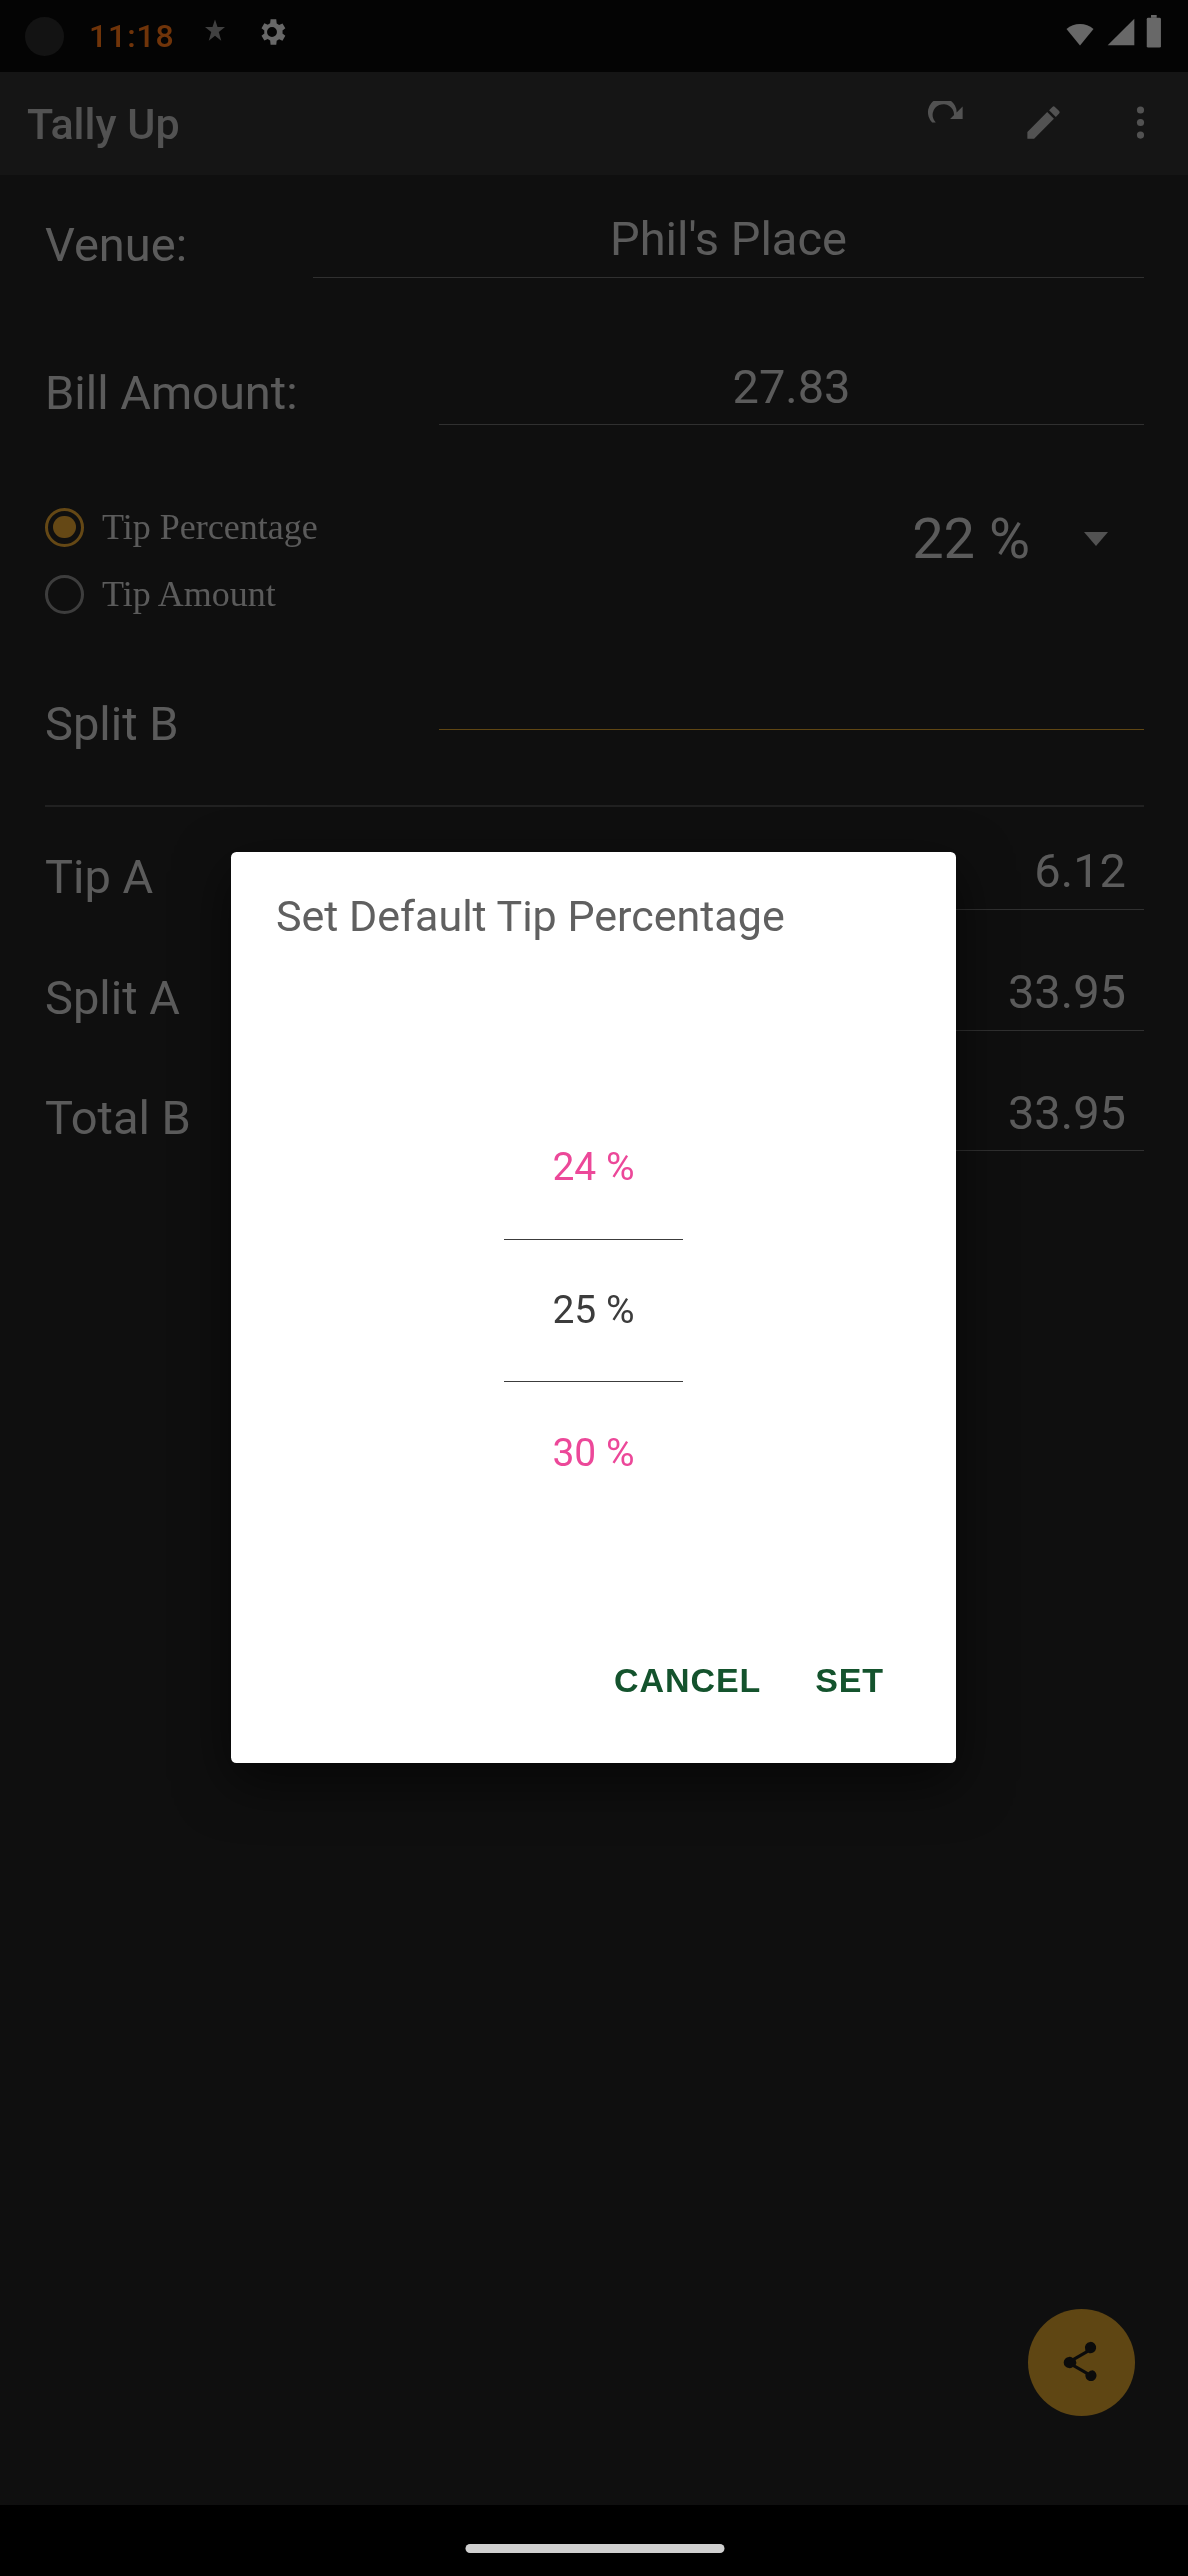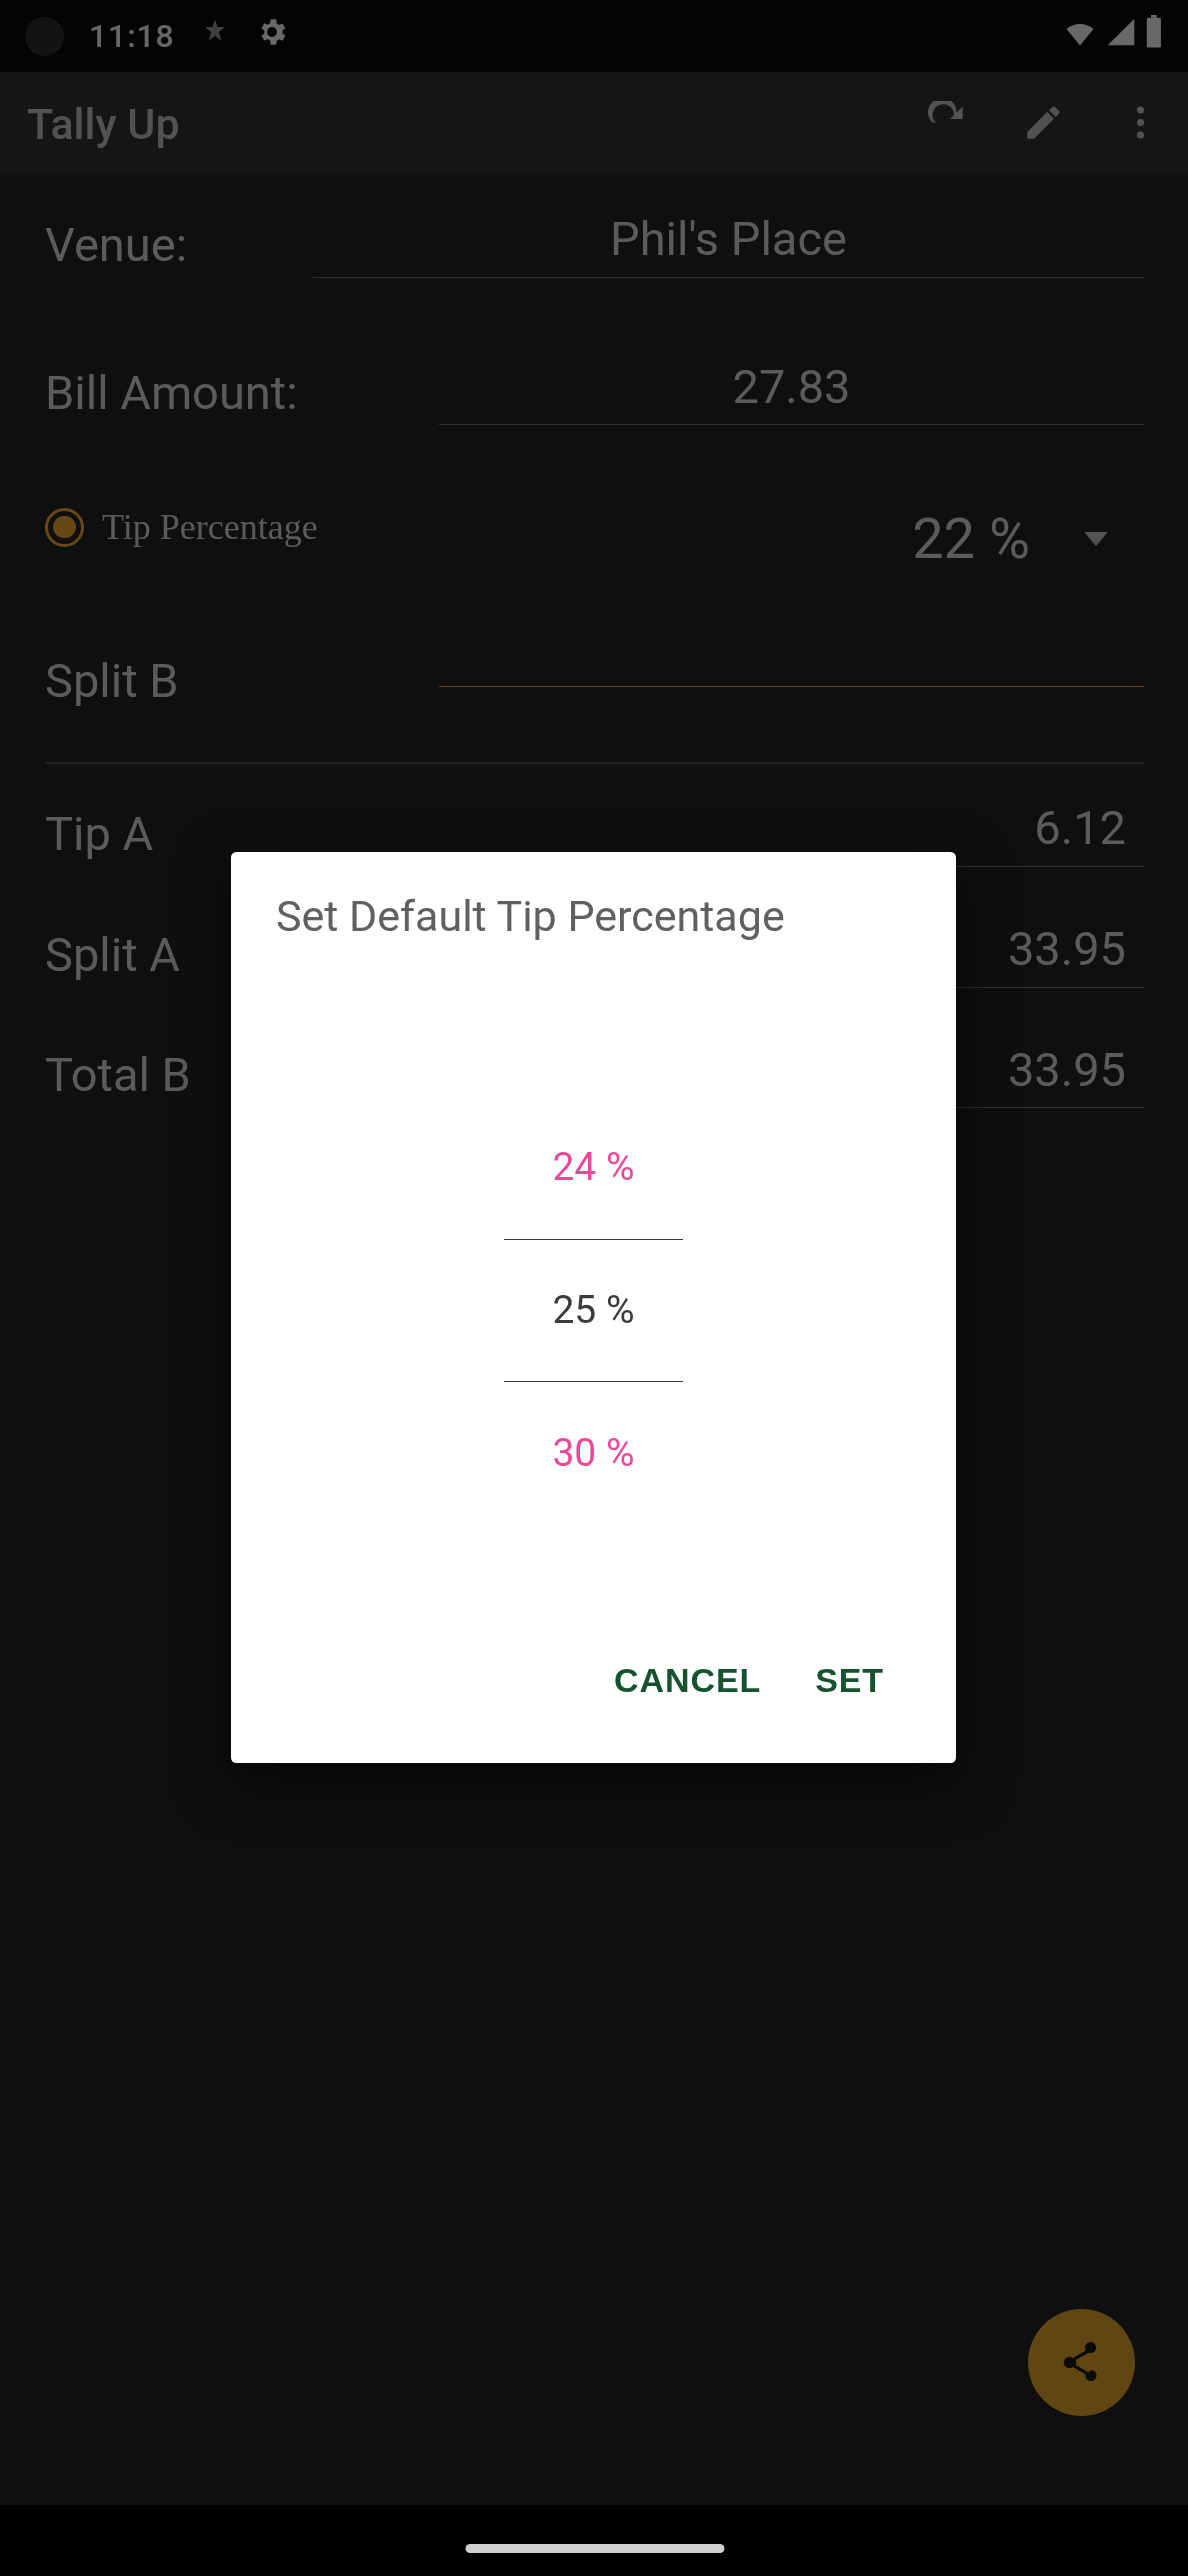--- a/index.html
+++ b/index.html
@@ -20,21 +20,21 @@
     background: #303030;
   }
 
   
   .status-bar {
     height: 72px;
     background: #0a0a0a;
     display: flex;
     align-items: center;
     padding: 0 25px;
-    color: #e5e5e5;
+    color: #f97316;
     font-size: 32px;
   }
   .status-left { display: flex; align-items: center; gap: 25px; }
   .status-dot { width: 39px; height: 39px; border-radius: 50%; background: #2a2a2a; }
   .status-time { font-weight: 500; letter-spacing: 0.9px; }
   .status-right { margin-left: auto; display: flex; align-items: center; gap: 7.2px; }
 
   
   .app-bar {
     height: 103px;
@@ -246,20 +246,24 @@
       <span class="field-label">Bill Amount:</span>
       <span class="field-value">27.83</span>
     </div>
 
     <div class="row" style="align-items:flex-start">
       <div class="radio-block">
         <div class="radio-row">
           <span class="radio checked"></span>
           <span>Tip Percentage</span>
         </div>
+        <div class="radio-row">
+          <span class="radio"></span>
+          <span>Tip Amount</span>
+        </div>
       </div>
       <div class="dropdown">
         <span>22 %</span>
         <span class="triangle-down"></span>
       </div>
     </div>
 
     <div class="data-row">
       <span class="field-label">Split B</span>
       <span class="field-value" style="border-bottom-color:#d29b2a"></span>

